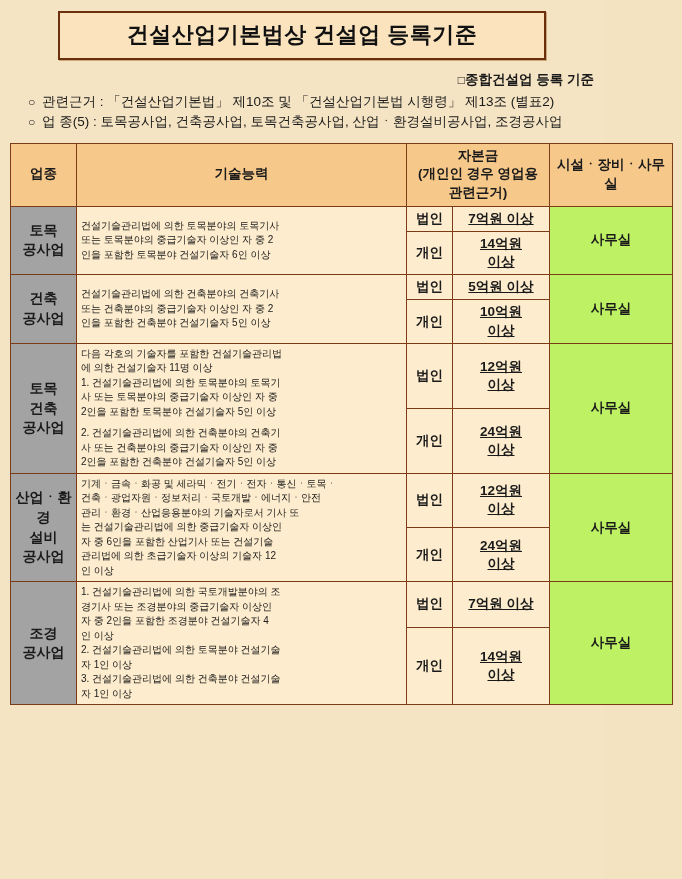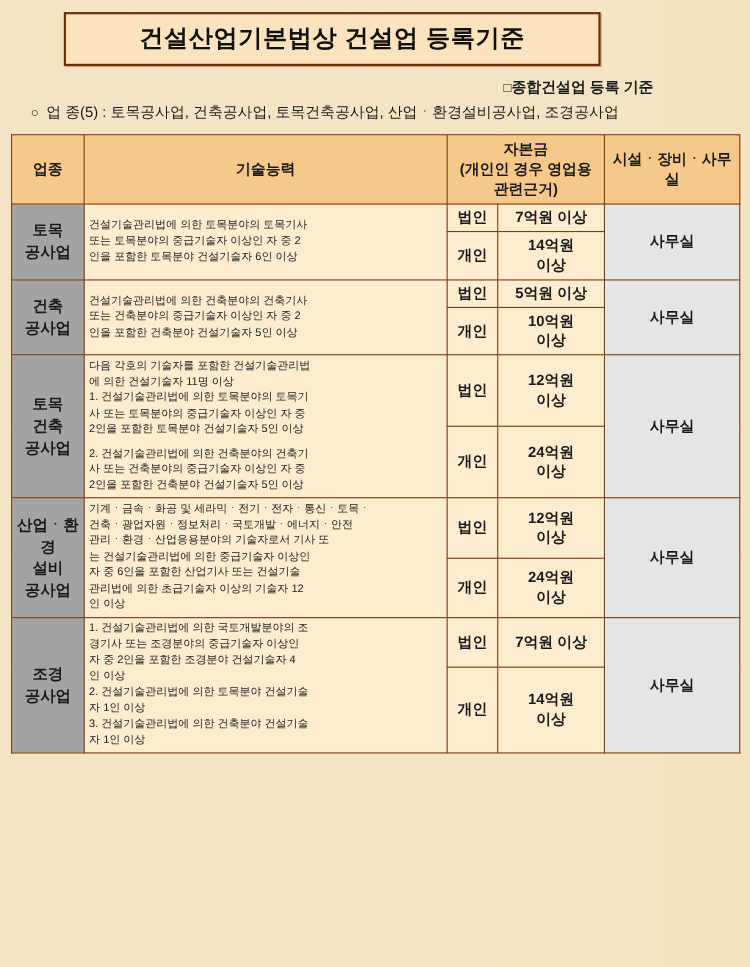--- a/index.html
+++ b/index.html
@@ -104,45 +104,49 @@
     font-size: 13.5px;
     width: 42px;
     background: #fdeccd;
   }
   td.amount {
     text-align: center;
     font-weight: bold;
     font-size: 13.5px;
     line-height: 1.35;
     background: #fdeccd;
+    text-decoration: underline;
   }
   td.office {
     text-align: center;
     font-weight: bold;
     font-size: 13.5px;
-    background: #e5e5e5;
+    background: #bef264;
   }
   col.c-type { width: 66px; }
   col.c-skill { width: 330px; }
   col.c-entity { width: 46px; }
   col.c-amount { width: 97px; }
   col.c-office { width: 123px; }
 </style>
 </head>
 <body>
 
 <div class="page">
 
   <div class="title-box">
     <div class="title-text">건설산업기본법상  건설업  등록기준</div>
   </div>
 
   <div class="intro">
     <div class="row head">
       <span class="marker">□</span><span>종합건설업  등록  기준</span>
+    </div>
+    <div class="row">
+      <span class="marker">○</span><span>관련근거 : 「건설산업기본법」 제10조 및 「건설산업기본법 시행령」 제13조 (별표2)</span>
     </div>
     <div class="row">
       <span class="marker">○</span><span>업   종(5) : 토목공사업, 건축공사업, 토목건축공사업, 산업ㆍ환경설비공사업, 조경공사업</span>
     </div>
   </div>
 
   <table class="reg">
     <colgroup>
       <col class="c-type">
         <col class="c-skill">

